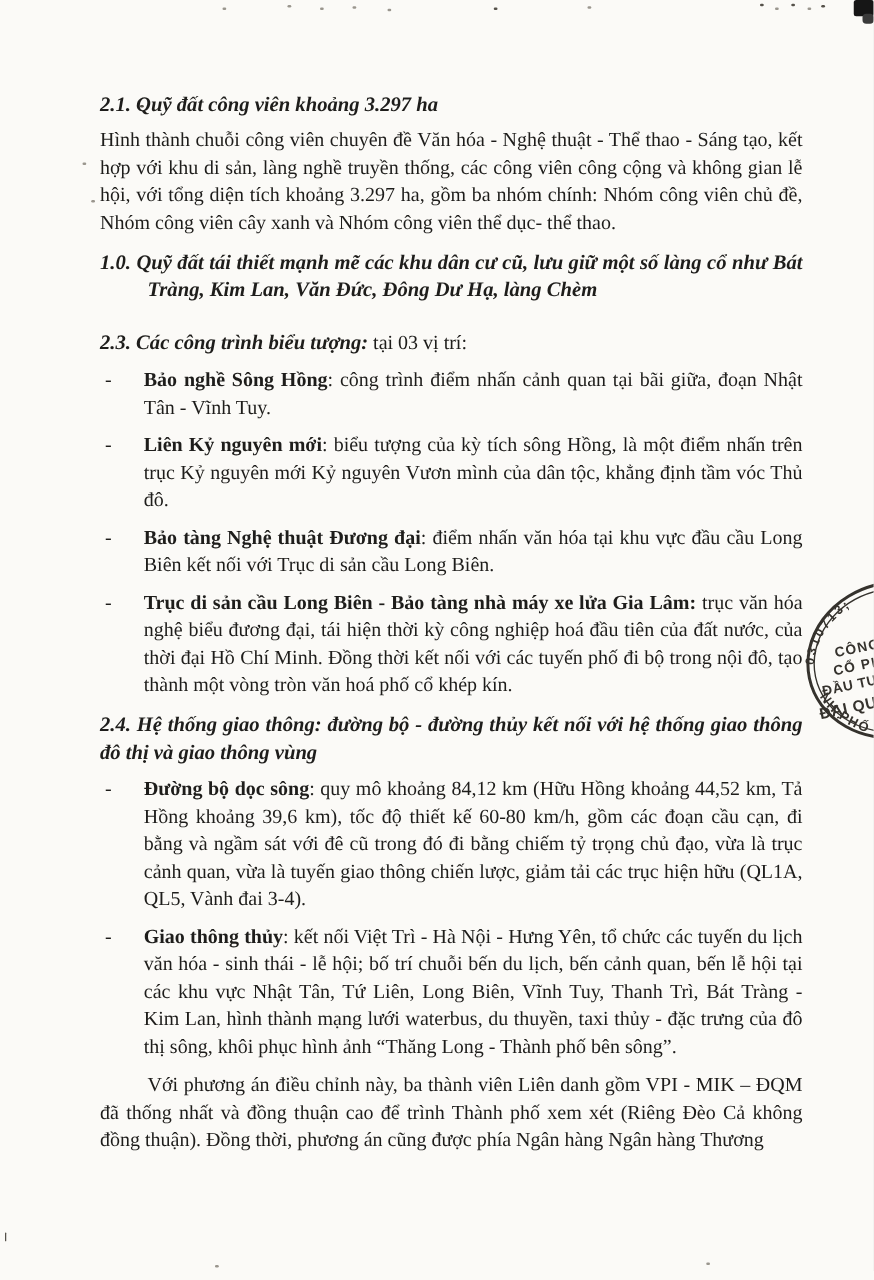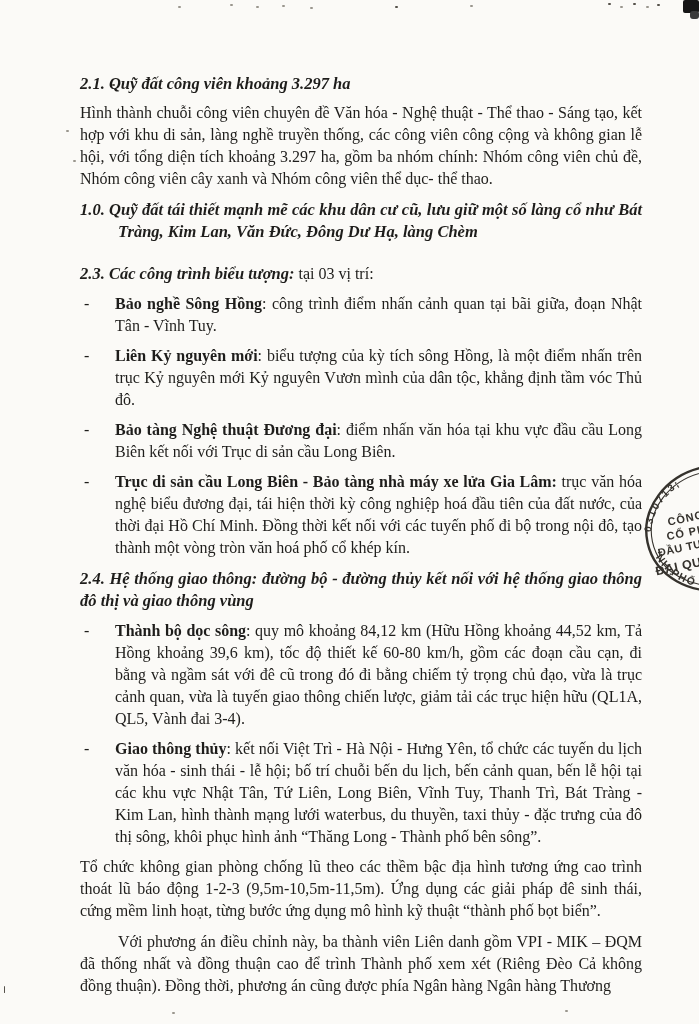--- a/index.html
+++ b/index.html
@@ -82,28 +82,27 @@
       <span class="dash">-</span><span class="lead">Bảo tàng Nghệ thuật Đương đại</span><span>: điểm nhấn văn hóa tại khu vực đầu cầu Long Biên kết nối với Trục di sản cầu Long Biên.</span>
     </div>
 
     <div class="bullet">
       <span class="dash">-</span><span class="lead">Trục di sản cầu Long Biên - Bảo tàng nhà máy xe lửa Gia Lâm:</span><span> trục văn hóa nghệ biểu đương đại, tái hiện thời kỳ công nghiệp hoá đầu tiên của đất nước, của thời đại Hồ Chí Minh. Đồng thời kết nối với các tuyến phố đi bộ trong nội đô, tạo thành một vòng tròn văn hoá phố cổ khép kín.</span>
     </div>
 
     <h3 class="hd mt">2.4. Hệ thống giao thông: đường bộ - đường thủy kết nối với hệ thống giao thông đô thị và giao thông vùng</h3>
 
     <div class="bullet">
-      <span class="dash">-</span><span class="lead">Thành bộ dọc sông</span><span>: quy mô khoảng 84,12 km (Hữu Hồng khoảng 44,52 km, Tả Hồng khoảng 39,6 km), tốc độ thiết kế 60-80 km/h, gồm các đoạn cầu cạn, đi bằng và ngầm sát với đê cũ trong đó đi bằng chiếm tỷ trọng chủ đạo, vừa là trục cảnh quan, vừa là tuyến giao thông chiến lược, giảm tải các trục hiện hữu (QL1A, QL5, Vành đai 3-4).</span>
+      <span class="dash">-</span><span class="lead">Đường bộ dọc sông</span><span>: quy mô khoảng 84,12 km (Hữu Hồng khoảng 44,52 km, Tả Hồng khoảng 39,6 km), tốc độ thiết kế 60-80 km/h, gồm các đoạn cầu cạn, đi bằng và ngầm sát với đê cũ trong đó đi bằng chiếm tỷ trọng chủ đạo, vừa là trục cảnh quan, vừa là tuyến giao thông chiến lược, giảm tải các trục hiện hữu (QL1A, QL5, Vành đai 3-4).</span>
     </div>
 
     <div class="bullet">
       <span class="dash">-</span><span class="lead">Giao thông thủy</span><span>: kết nối Việt Trì - Hà Nội - Hưng Yên, tổ chức các tuyến du lịch văn hóa - sinh thái - lễ hội; bố trí chuỗi bến du lịch, bến cảnh quan, bến lễ hội tại các khu vực Nhật Tân, Tứ Liên, Long Biên, Vĩnh Tuy, Thanh Trì, Bát Tràng - Kim Lan, hình thành mạng lưới waterbus, du thuyền, taxi thủy - đặc trưng của đô thị sông, khôi phục hình ảnh “Thăng Long - Thành phố bên sông”.</span>
     </div>
 
-    <p class="para">Tổ chức không gian phòng chống lũ theo các thềm bậc địa hình tương ứng cao trình thoát lũ báo động 1-2-3 (9,5m-10,5m-11,5m). Ứng dụng các giải pháp đê sinh thái, cứng mềm linh hoạt, từng bước ứng dụng mô hình kỹ thuật “thành phố bọt biển”.</p>
 
     <p class="closing">Với phương án điều chỉnh này, ba thành viên Liên danh gồm VPI - MIK – ĐQM đã thống nhất và đồng thuận cao để trình Thành phố xem xét (Riêng Đèo Cả không đồng thuận). Đồng thời, phương án cũng được phía Ngân hàng Ngân hàng Thương</p>
 
   </div>
 
   <svg class="stamp" viewBox="0 0 160 150" xmlns="http://www.w3.org/2000/svg">
     <defs>
       <path id="arcTop" d="M 14,74 A 66,58 0 0 1 146,74"></path>
       <path id="arcBottom" d="M 12,68 A 68,62 0 0 0 148,68"></path>
     </defs>

